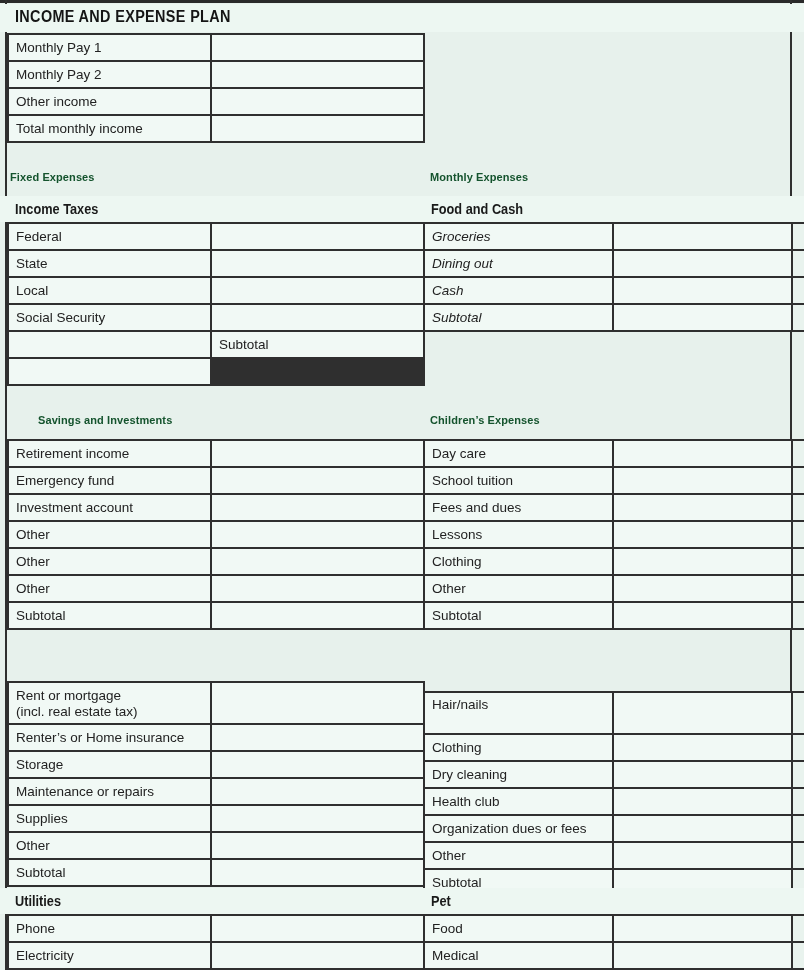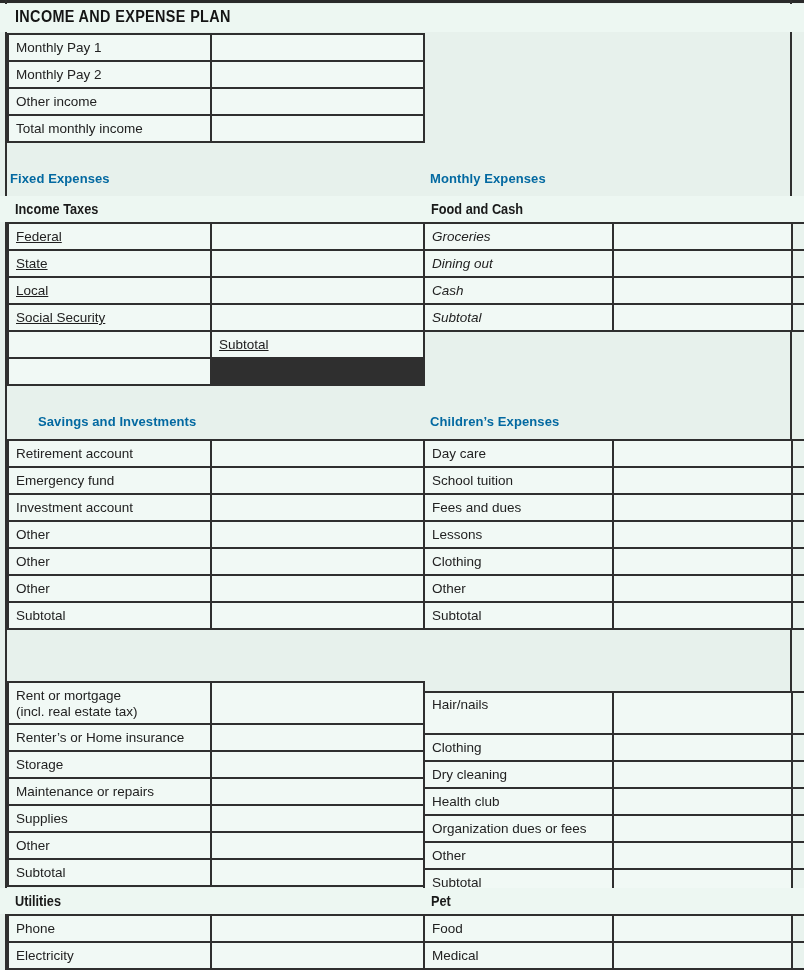--- a/index.html
+++ b/index.html
@@ -12,21 +12,21 @@
   .hline{position:absolute;left:0;width:804px;background:#2a2a2a;}
   .vline{position:absolute;top:0;height:970px;background:#2f2f2f;}
   .band{position:absolute;left:0;width:804px;background:#edf7f2;}
   .title{
     position:absolute;left:15px;top:8px;
     font-size:16px;font-weight:bold;letter-spacing:0.4px;color:#151515;
   }
   .cond{display:inline-block;transform:scaleX(0.85);transform-origin:0 center;white-space:nowrap;}
   .title .cond{transform:scaleX(0.9);}
   .col-heading{
-    position:absolute;font-size:13px;font-weight:bold;color:#0369a1;letter-spacing:0.1px;
+    position:absolute;font-size:11px;font-weight:bold;color:#14532d;letter-spacing:0.1px;
   }
   .subhead{
     position:absolute;top:4px;font-size:15px;font-weight:bold;color:#1a1a1a;
   }
   .tbl{
     position:absolute;display:grid;gap:2px;
     background:#2f2f2f;border:2px solid #2f2f2f;
   }
   .tbl.noright{border-right:none;}
   .c{background:#f1f9f5;}
@@ -34,21 +34,21 @@
     display:flex;align-items:center;
     padding:1px 17px 0 7px;
     font-size:13.5px;line-height:1.15;color:#222;
     white-space:pre-line;
   }
   .vtop{align-items:flex-start;padding-top:4px;}
   .sliver{background:#e9f3ee;}
   .cols2{grid-template-columns:201px 1fr;}
   .cols3{grid-template-columns:187px 177px 1fr;}
   .r4{grid-template-rows:repeat(4,25px);}
-  .r6{grid-template-rows:repeat(6,25px);text-decoration:underline;}
+  .r6{grid-template-rows:repeat(6,25px);}
   .r7{grid-template-rows:repeat(7,25px);}
   .r2{grid-template-rows:repeat(2,25px);}
   .rhous{grid-template-rows:40px repeat(6,25px);}
 </style>
 </head>
 <body>
 
 <div class="page">
 
   <div class="hline" style="top:0;height:3px;"></div>
@@ -103,21 +103,21 @@
       <div class="c sliver"></div>
     <div class="c lbl">Subtotal</div>
       <div class="c"></div>
       <div class="c sliver"></div>
   </div>
 
   <div class="col-heading" style="left:10px;top:414px;margin-left:28px;">Savings and Investments</div>
   <div class="col-heading" style="left:430px;top:414px;">Children’s Expenses</div>
 
   <div class="tbl cols2 r7" style="left:7px;top:439px;width:414px;">
-    <div class="c lbl">Retirement account</div>
+    <div class="c lbl">Retirement income</div>
       <div class="c"></div>
     <div class="c lbl">Emergency fund</div>
       <div class="c"></div>
     <div class="c lbl">Investment account</div>
       <div class="c"></div>
     <div class="c lbl">Other</div>
       <div class="c"></div>
     <div class="c lbl">Other</div>
       <div class="c"></div>
     <div class="c lbl">Other</div>

